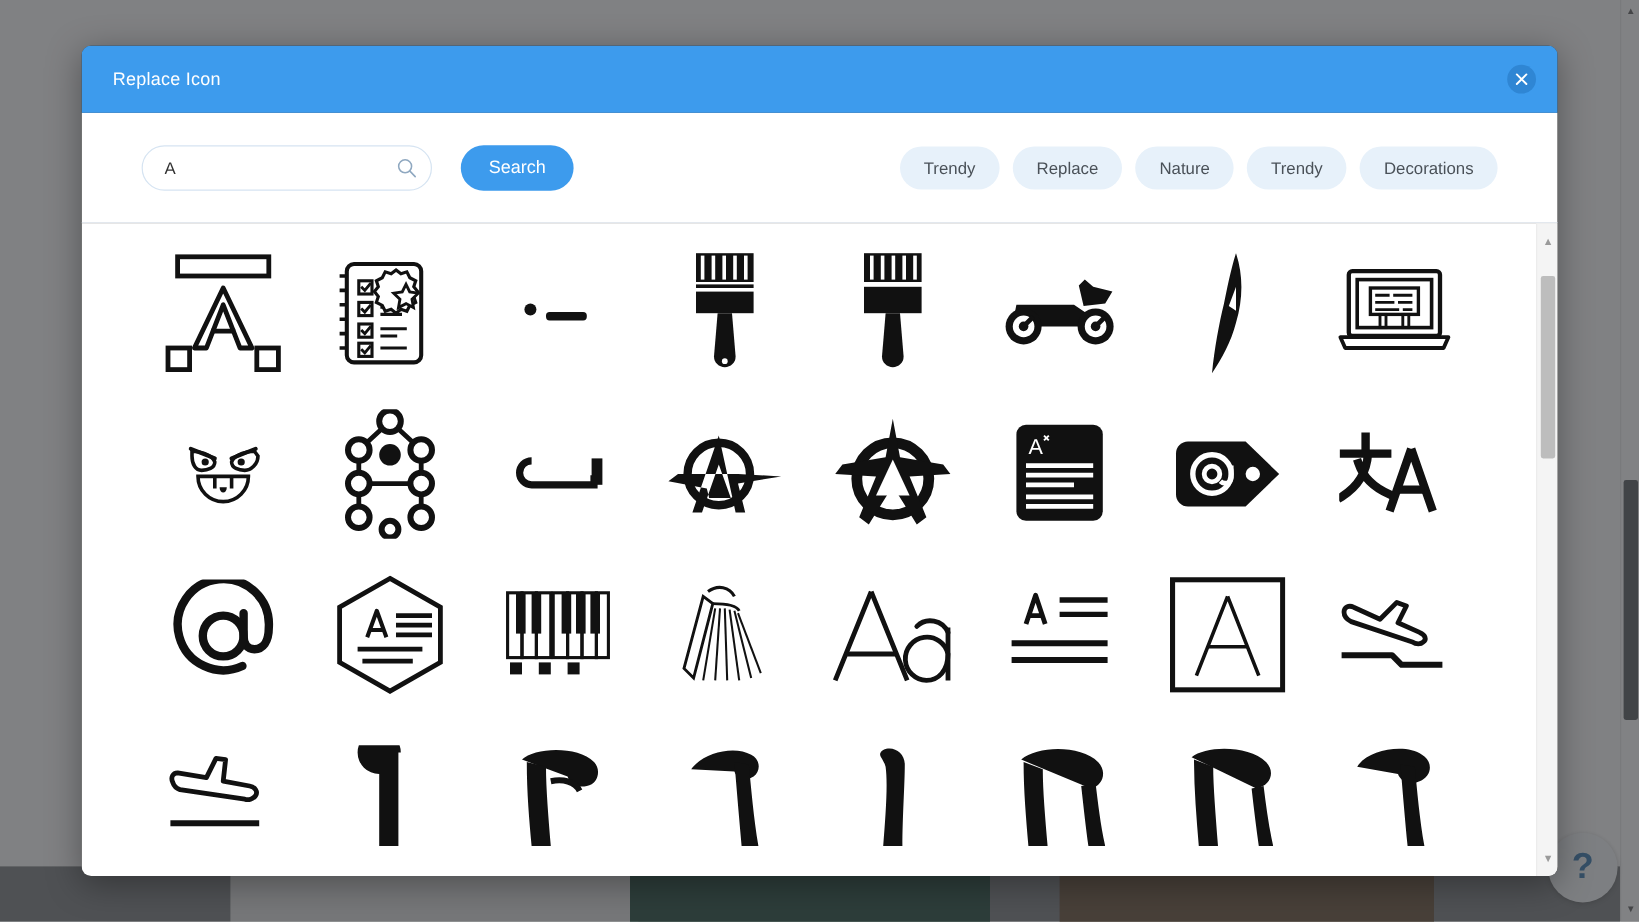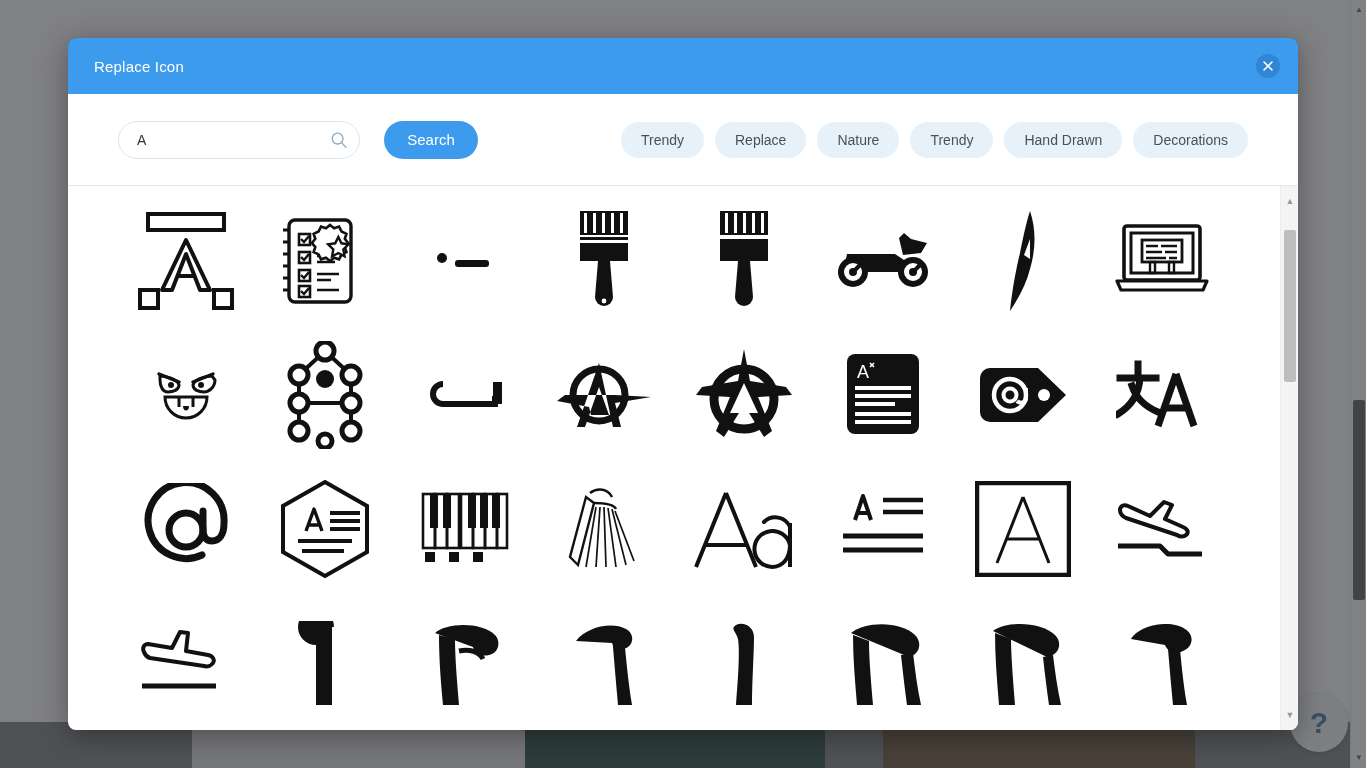--- a/index.html
+++ b/index.html
@@ -284,21 +284,20 @@
         </svg>
       </button>
     </div>
     <button class="search-button">Search</button>
 
     <div class="chips">
       <button class="chip">Trendy</button>
       <button class="chip">Replace</button>
       <button class="chip">Nature</button>
       <button class="chip">Trendy</button>
-      <button class="chip">Hand Drawn</button>
       <button class="chip">Decorations</button>
     </div>
   </div>
 
   <div class="modal-body">
     <div class="grid-scroll">
       <div class="icon-grid" id="icon-grid">
           <div class="icon-cell">
             <div>
               <svg width="104" height="102" viewBox="0 0 104 102">

